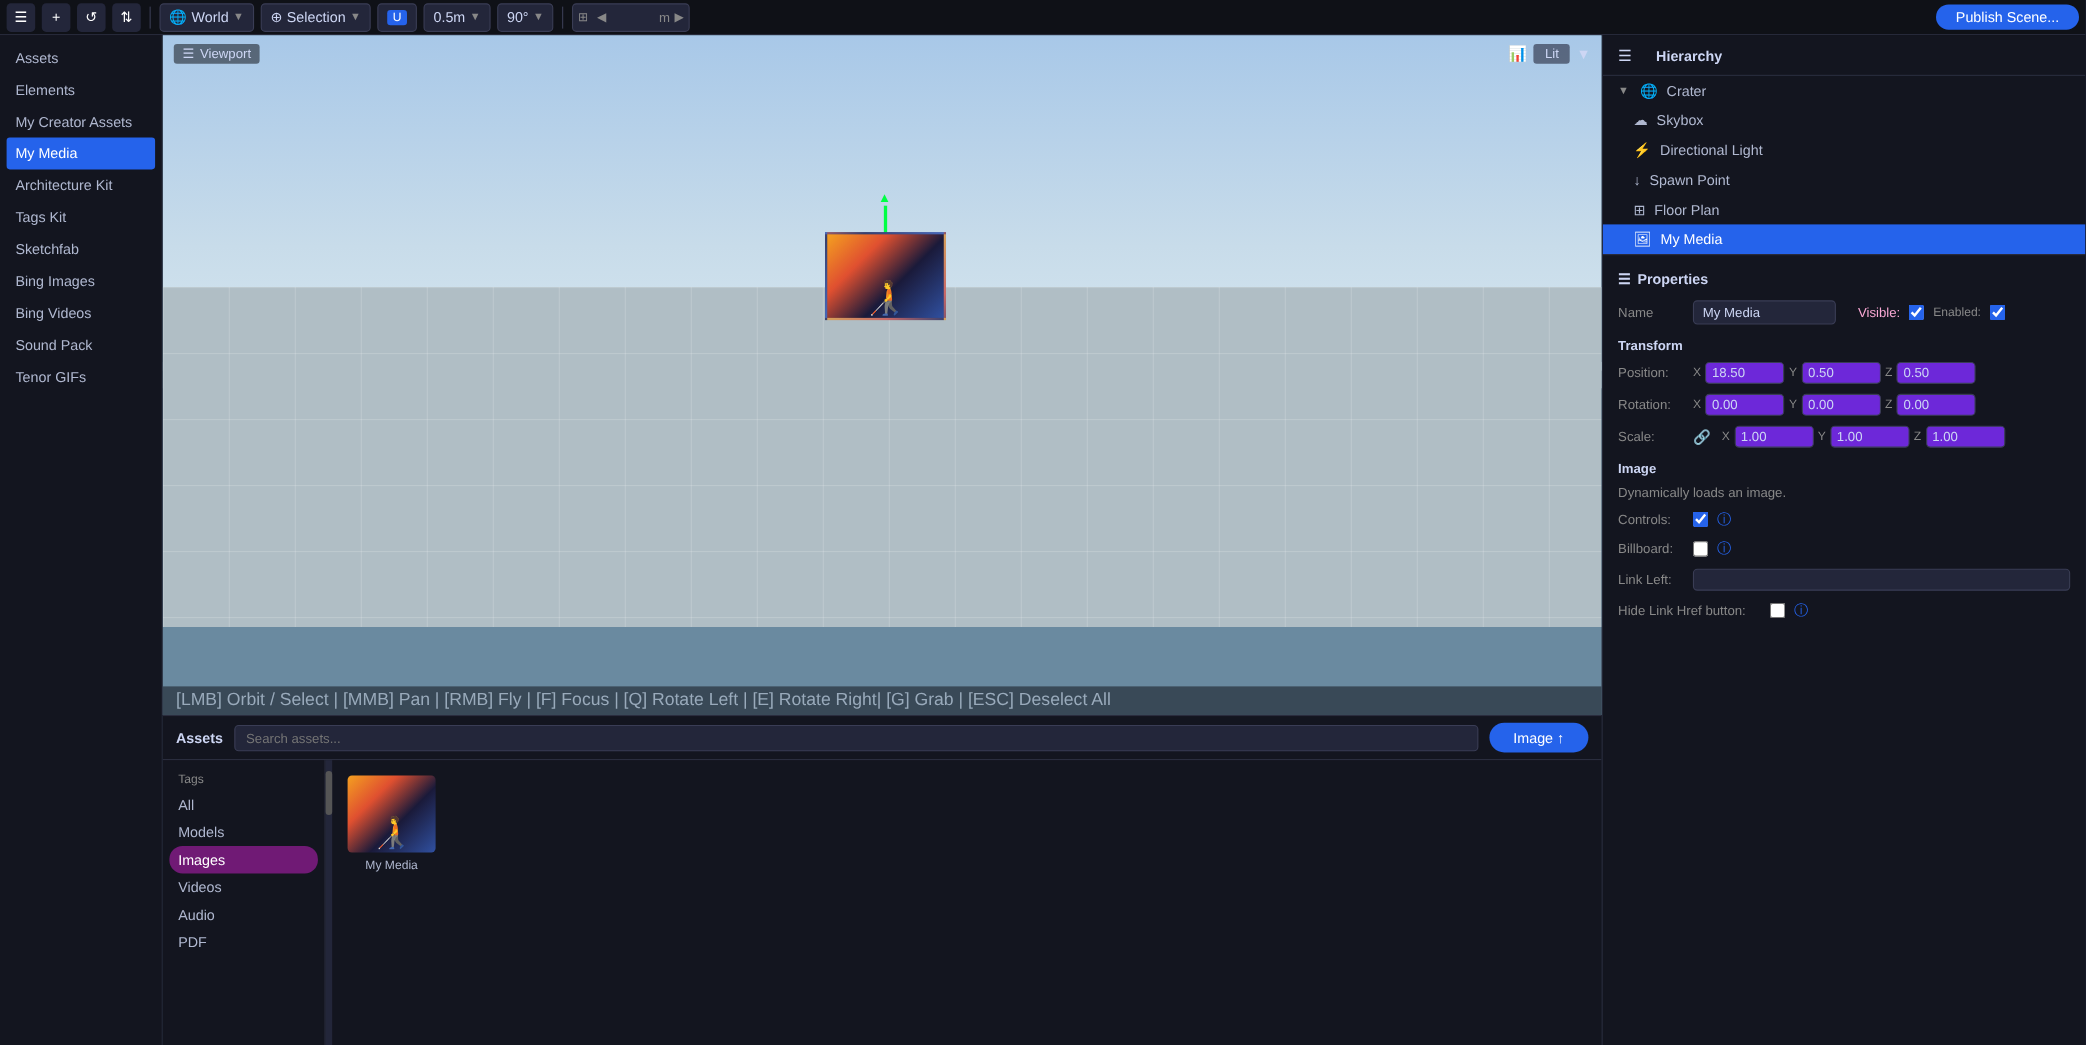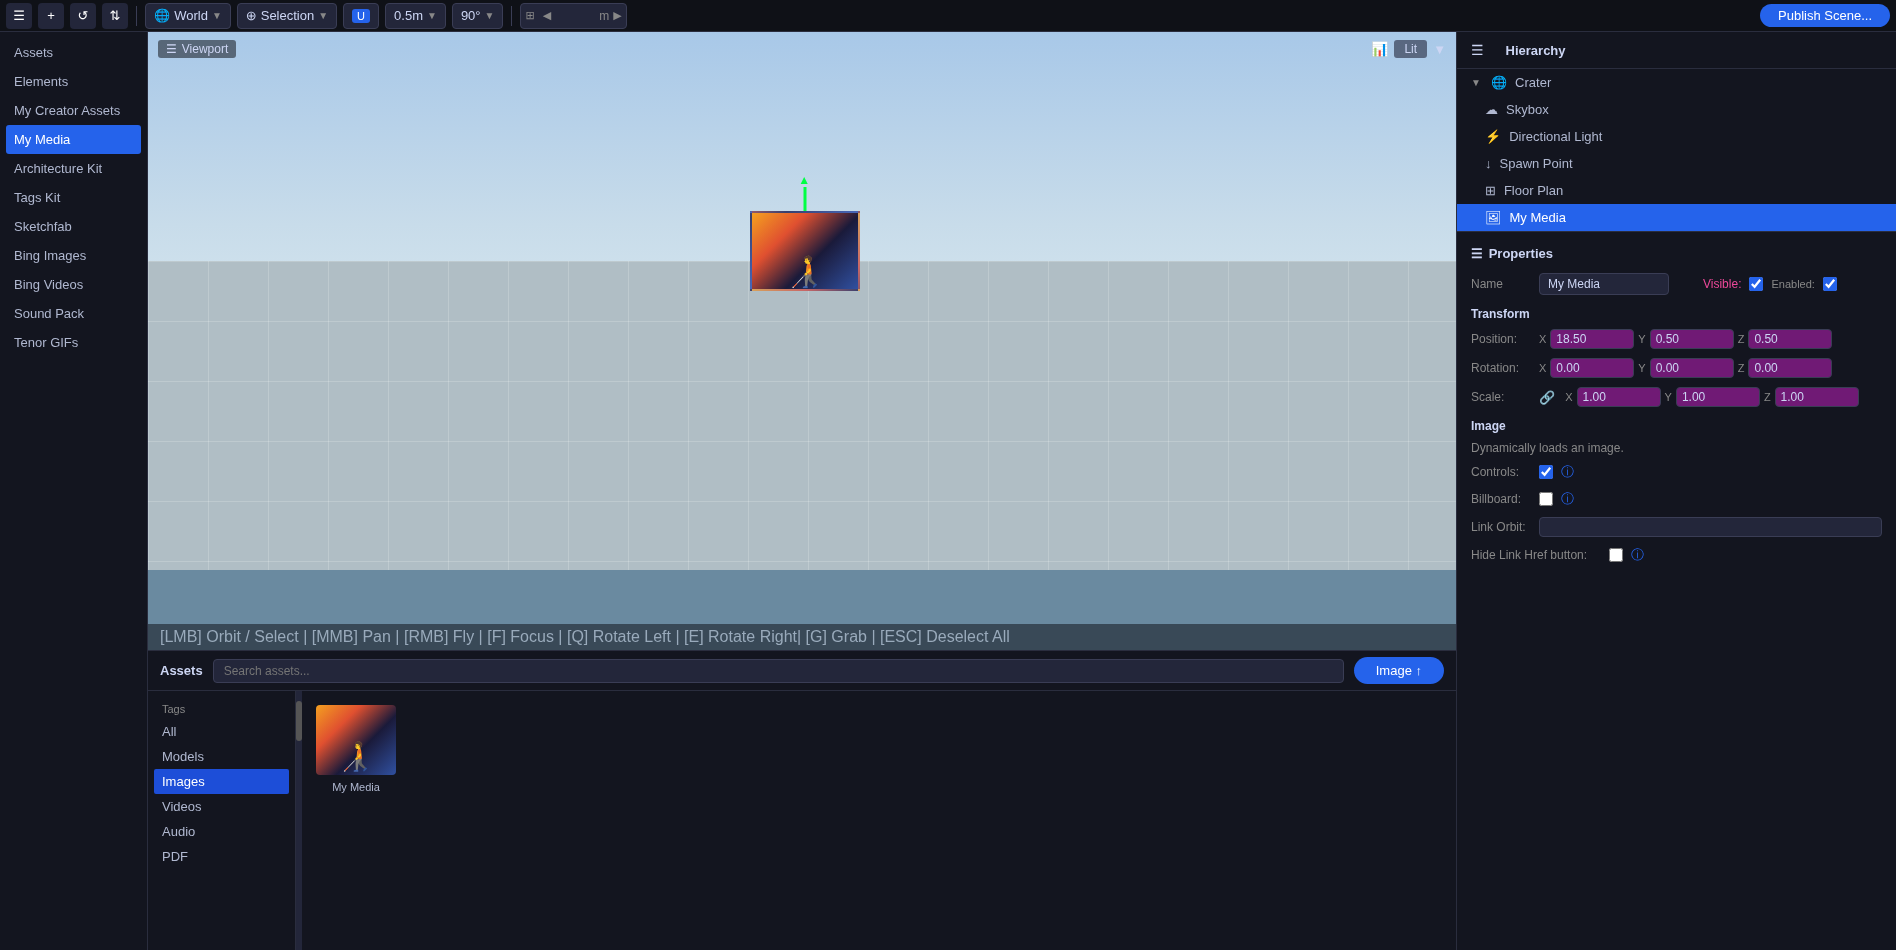--- a/index.html
+++ b/index.html
@@ -146,21 +146,21 @@
     }
     #assets-body { display: flex; flex: 1; overflow: hidden; }
     #assets-tags {
       width: 148px; border-right: 1px solid #2a2d3e; padding: 8px 0;
       display: flex; flex-direction: column; overflow-y: auto;
     }
     .tag-label { color: #888; font-size: 11px; padding: 4px 14px; }
     .tag-item {
       padding: 5px 14px; cursor: pointer; color: #b0b8d0; font-size: 13px;
     }
-    .tag-item.active { background: #1d4ed8; color: #fff; border-radius: 2px; margin: 0 6px; padding: 5px 8px; }
+    .tag-item.active { background: #701a75; color: #fff; border-radius: 12px; margin: 0 6px; padding: 5px 8px; }
     #assets-scrollbar { width: 6px; background: #23263a; }
     #assets-scrollbar-thumb { width: 6px; height: 40px; background: #555; border-radius: 3px; margin-top: 10px; }
     #assets-content { flex: 1; padding: 14px; display: flex; flex-wrap: wrap; gap: 14px; align-content: flex-start; }
     .asset-item { display: flex; flex-direction: column; align-items: center; gap: 6px; cursor: pointer; }
     .asset-thumb {
       width: 80px; height: 70px;
       background: linear-gradient(135deg, #f4a020 0%, #e05030 30%, #1a1a3a 60%, #3050a0 100%);
       border-radius: 4px; position: relative; overflow: hidden;
       display: flex; align-items: flex-end; justify-content: center;
     }
@@ -193,22 +193,22 @@
     }
     .prop-label { color: #888; font-size: 12px; width: 60px; flex-shrink: 0; }
     .prop-input {
       background: #23263a; border: 1px solid #3a3d55; border-radius: 4px;
       color: #cdd6f4; padding: 3px 8px; font-size: 12px; outline: none;
     }
     .prop-input.wide { width: 130px; }
     .prop-xyz { display: flex; gap: 4px; align-items: center; }
     .prop-xyz-label { color: #888; font-size: 11px; }
     .prop-xyz-input {
-      background: #701a75; border: 1px solid #3a3d55; border-radius: 4px;
-      color: #cdd6f4; padding: 2px 5px; font-size: 12px; outline: none; width: 84px;
+      background: #6d28d9; border: 1px solid #3a3d55; border-radius: 4px;
+      color: #cdd6f4; padding: 2px 5px; font-size: 12px; outline: none; width: 72px;
     }
     .prop-check { width: 14px; height: 14px; accent-color: #2563eb; }
     .section-title { font-size: 12px; font-weight: 700; color: #cdd6f4; margin: 12px 0 8px; }
     .image-section { margin-top: 8px; }
     .image-desc { color: #888; font-size: 12px; margin-bottom: 8px; }
     .prop-url-input {
       background: #23263a; border: 1px solid #3a3d55; border-radius: 4px;
       color: #cdd6f4; padding: 3px 8px; font-size: 11px; outline: none;
       width: 100%; overflow: hidden; text-overflow: ellipsis;
     }
@@ -366,21 +366,21 @@
 
     <div id="properties-section">
       <div id="properties-title">
         <span>☰</span>
         <span>Properties</span>
       </div>
 
       <div class="prop-row">
         <span class="prop-label">Name</span>
         <input class="prop-input wide" value="My Media" style="">
-        <span style="margin-left:26px;color:#ec4899;font-size:12px;">Visible:</span>
+        <span style="margin-left:12px;color:#f9a8d4;font-size:12px;">Visible:</span>
         <input type="checkbox" class="prop-check" checked="" style="">
         <span style="color:#888;font-size:11px;">Enabled:</span>
         <input type="checkbox" class="prop-check" checked="" style="">
       </div>
 
       <div class="section-title">Transform</div>
 
       <div class="prop-row">
         <span class="prop-label">Position:</span>
         <div class="prop-xyz">
@@ -429,21 +429,21 @@
           <span class="prop-info-icon">ⓘ</span>
         </div>
 
         <div class="prop-row">
           <span class="prop-label">Billboard:</span>
           <input type="checkbox" class="prop-check" style="">
           <span class="prop-info-icon">ⓘ</span>
         </div>
 
         <div class="prop-row">
-          <span class="prop-label">Link Orbit:</span>
+          <span class="prop-label">Link Left:</span>
           <input class="prop-url-input" value="" style="">
         </div>
 
         <div class="prop-row">
           <span class="prop-label" style="width:130px;">Hide Link Href button:</span>
           <input type="checkbox" class="prop-check" style="">
           <span class="prop-info-icon">ⓘ</span>
         </div>
       </div>
     </div>

